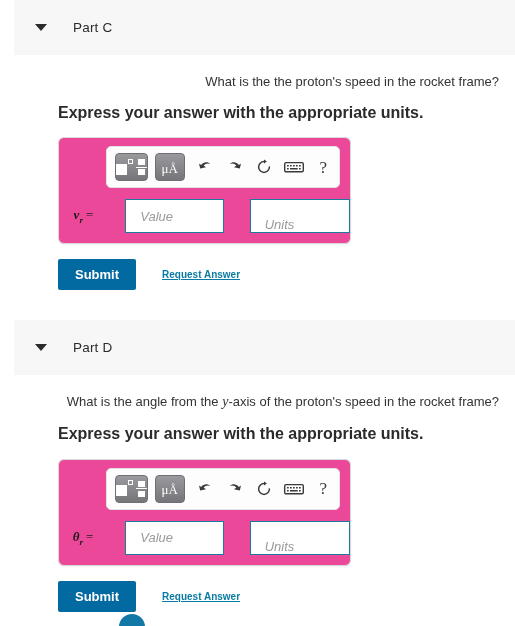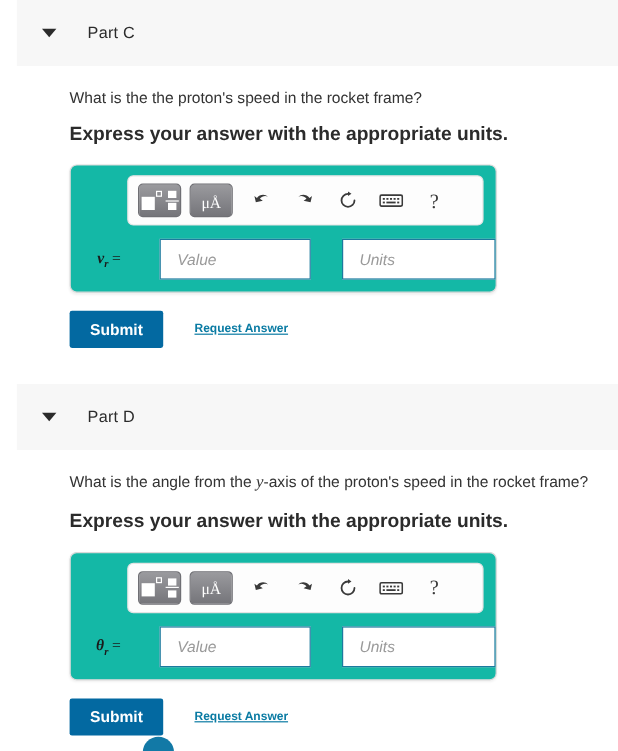--- a/index.html
+++ b/index.html
@@ -48,42 +48,43 @@
   
   .part-body {
     padding-left: 58px;
     padding-right: 16px;
   }
   .question-text {
     font-size: 13px;
     color: #333333;
     margin-top: 18px;
     line-height: 1.35;
+    text-align: right;
   }
   .question-text .mathvar {
     font-family: "Liberation Serif", serif;
     font-style: italic;
     font-size: 14px;
   }
   .instruction-text {
     font-size: 16px;
     font-weight: bold;
     color: #2b2b2b;
     margin-top: 11px;
     line-height: 1.35;
   }
 
   
   .answer-box {
     margin-top: 14px;
-    width: 356px;
+    width: 293px;
     border: 1px solid #d9d9d9;
     border-radius: 6px;
     box-sizing: border-box;
-    background: #14b8a6;
+    background: #ec4899;
     box-shadow: 0 1px 2px rgba(0,0,0,0.06);
     padding: 8px 0 10px 0;
   }
 
   
   .mathbar {
     margin: 0 10px 0 47px;
     height: 42px;
     border: 1px solid #e3e3e3;
     border-radius: 5px;
@@ -205,21 +206,21 @@
     height: 34px;
     border: 1px solid #1c7a9e;
     box-sizing: border-box;
     background: #ffffff;
     display: flex;
     align-items: center;
     padding-left: 14px;
     cursor: text;
   }
   .field-value { width: 142px; }
-  .field-units { width: 145px; margin-left: 2px; }
+  .field-units { width: 145px; margin-left: 2px; align-items: flex-end; }
   .ph {
     font-family: Liberation Sans, sans-serif;
     font-style: italic;
     font-size: 13px;
     color: #9a9a9a;
   }
 
   
   .submit-row {
     display: flex;

